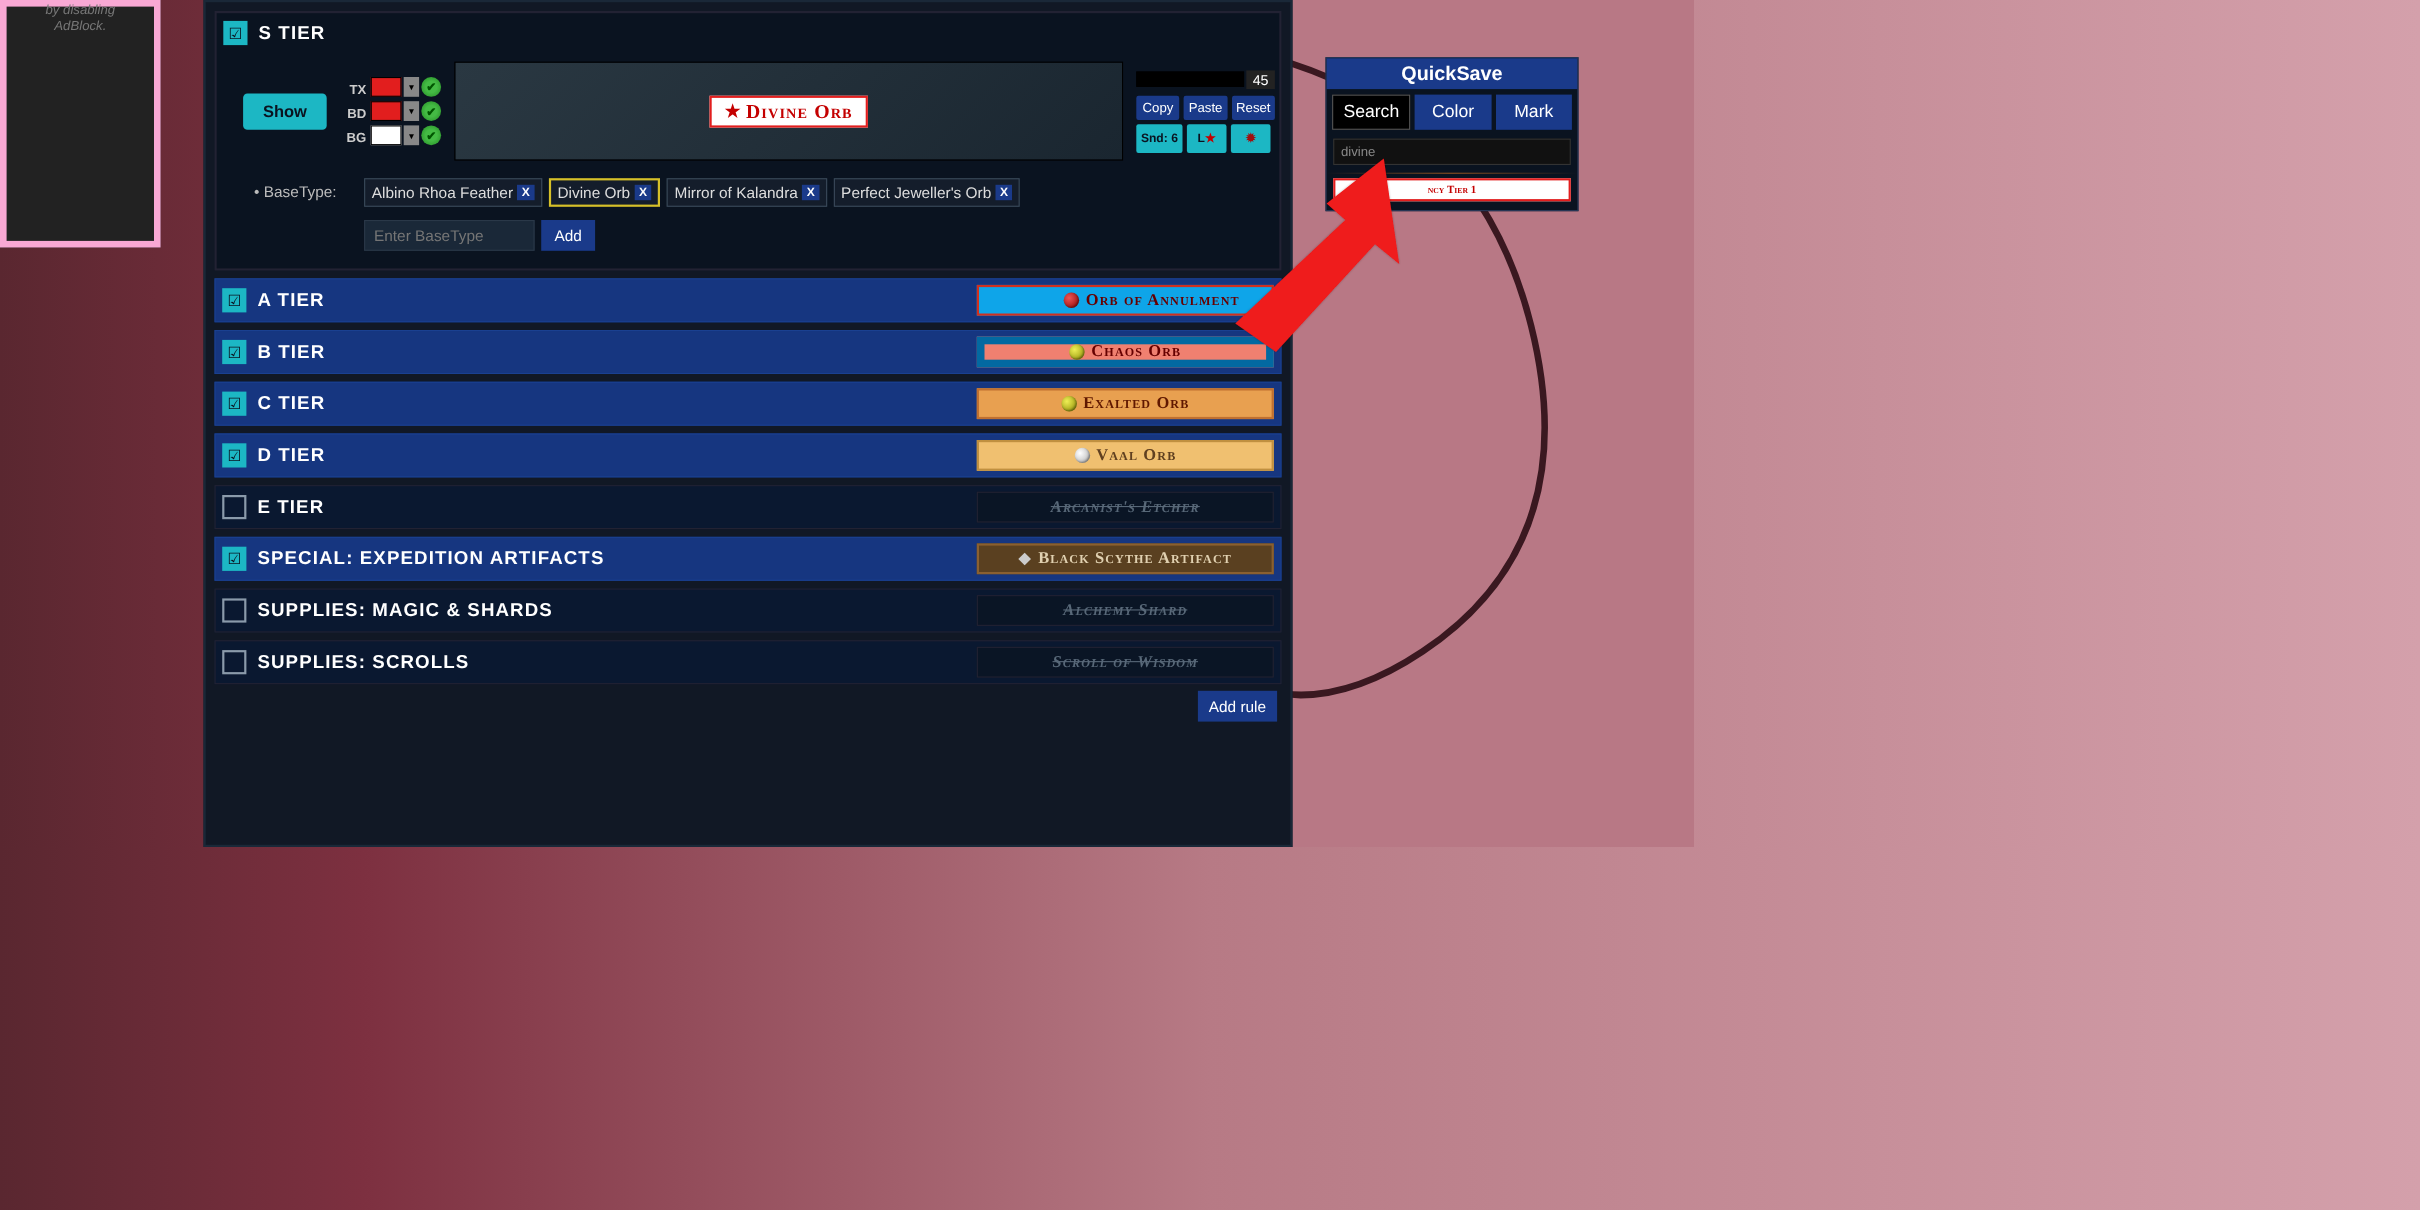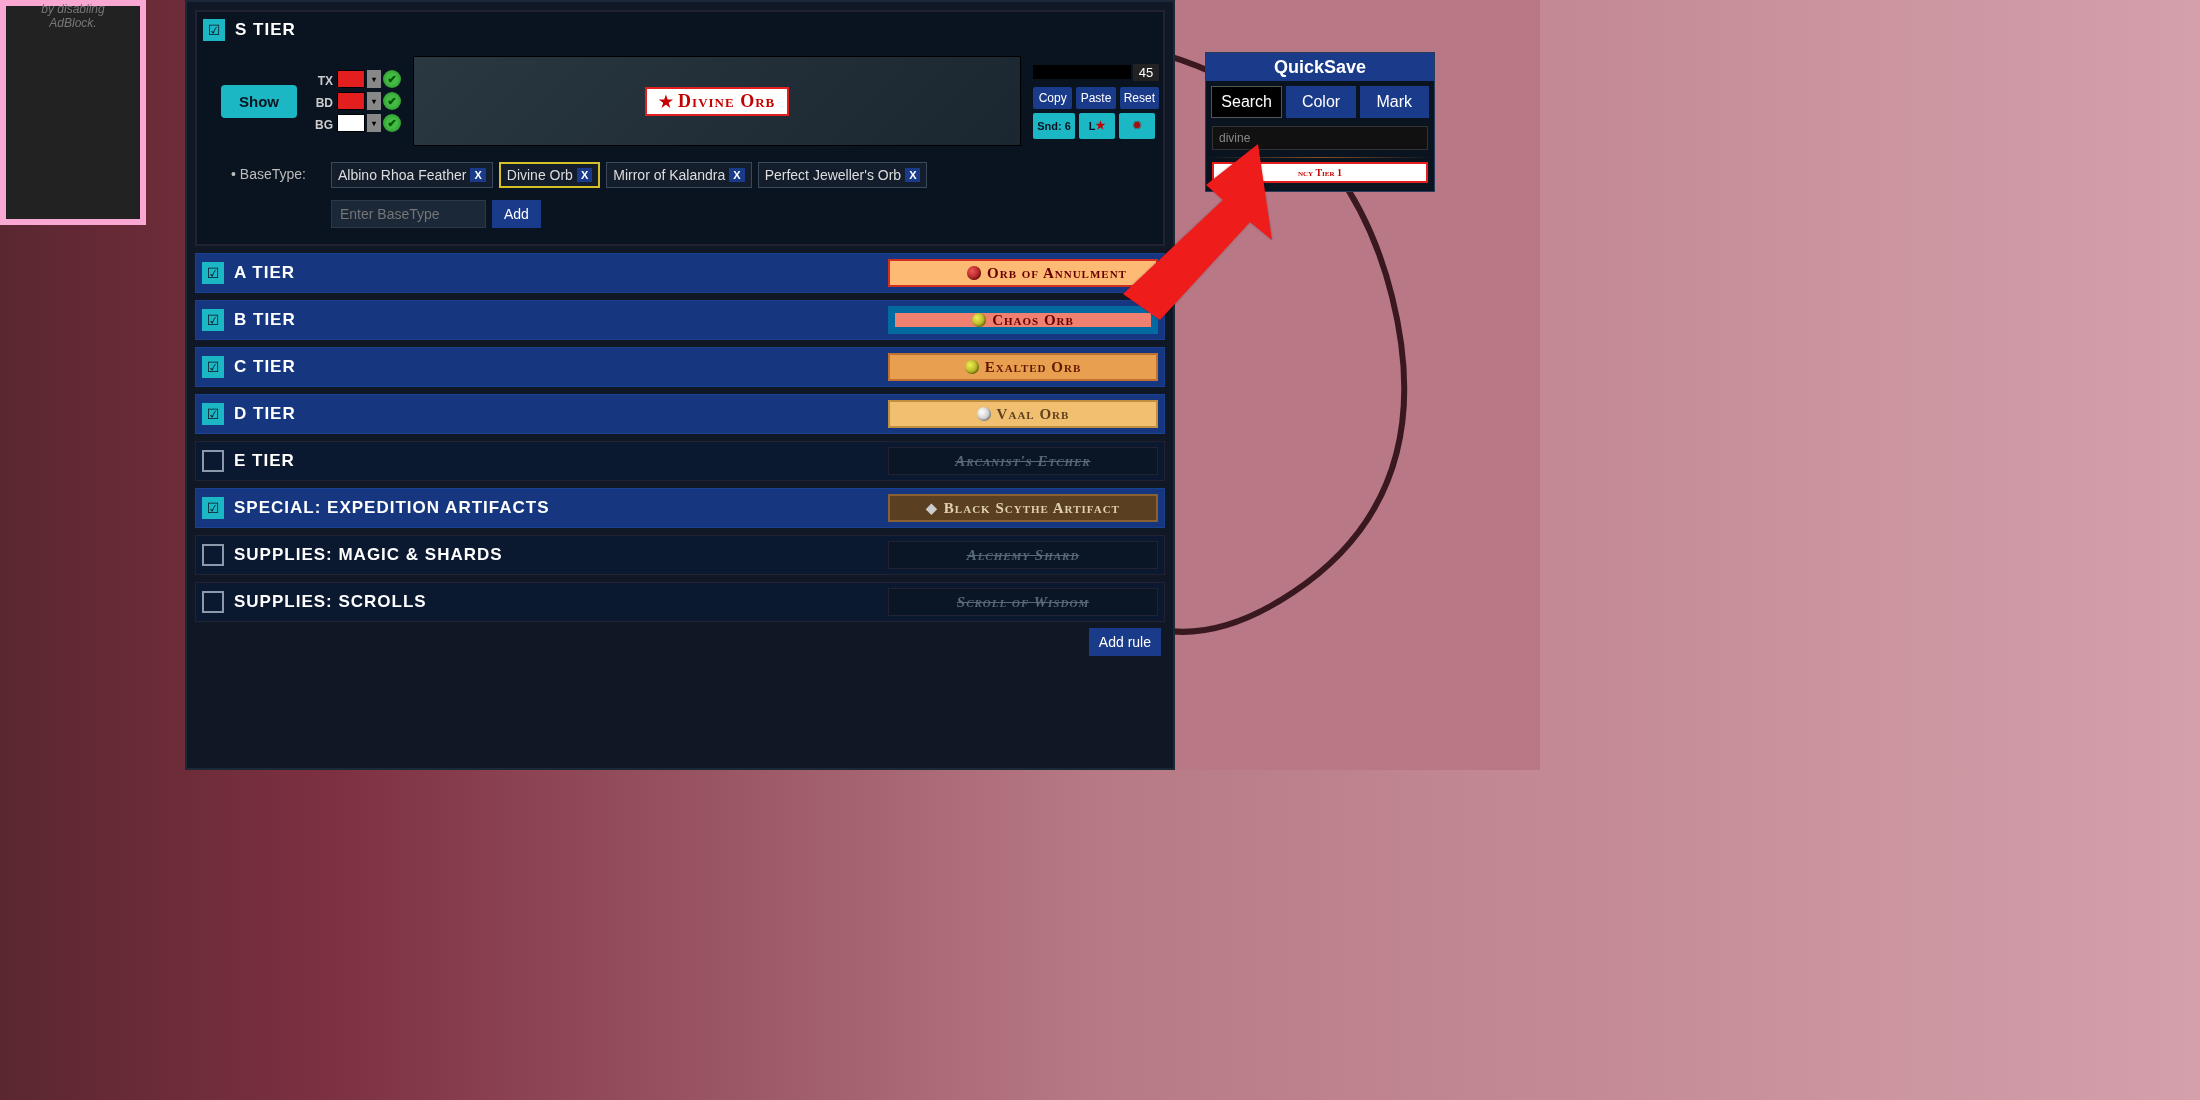--- a/index.html
+++ b/index.html
@@ -138,21 +138,21 @@
   .preview-chip {
     width: 270px;height:28px;display:flex;align-items:center;justify-content:center;
     font-family:'Georgia',serif;font-variant:small-caps;font-weight:700;
     font-size:15px;letter-spacing:1px;gap:6px;
   }
   .dot { width:14px;height:14px;border-radius:50%;box-shadow:inset -1px -1px 2px rgba(0,0,0,.4);}
   .dot.red{background:radial-gradient(circle at 35% 35%,#e55,#800);}
   .dot.yellow{background:radial-gradient(circle at 35% 35%,#ee5,#880);}
   .dot.white{background:radial-gradient(circle at 35% 35%,#fff,#aaa);}
   .diamond { color:#ccc;font-size:14px;}
-  .chip-a{background:#fdba74;border:2px solid #d03020;color:#600;padding-left:48px;}
+  .chip-a{background:#0ea5e9;border:2px solid #d03020;color:#600;padding-left:48px;}
   .chip-b{background:#f08070;border:7px solid #0369a1;color:#600;}
   .chip-c{background:#e8a050;border:2px solid #c07030;color:#601800;}
   .chip-d{background:#f0c070;border:2px solid #c09040;color:#604020;}
   .chip-off{background:#0a1525;border:1px solid #223;color:#586878;text-decoration:line-through;font-style:italic;}
   .chip-exp{background:#5a4020;border:2px solid #8a6030;color:#e0d0b0;}
   .bottom-bar{display:flex;justify-content:flex-end;padding:6px 4px 0 0;}
   .addrule{background:#1a3a8a;color:#fff;border:none;font-size:14px;padding:6px 10px;cursor:pointer;}
   
   .qsave-panel {
     position:absolute;

